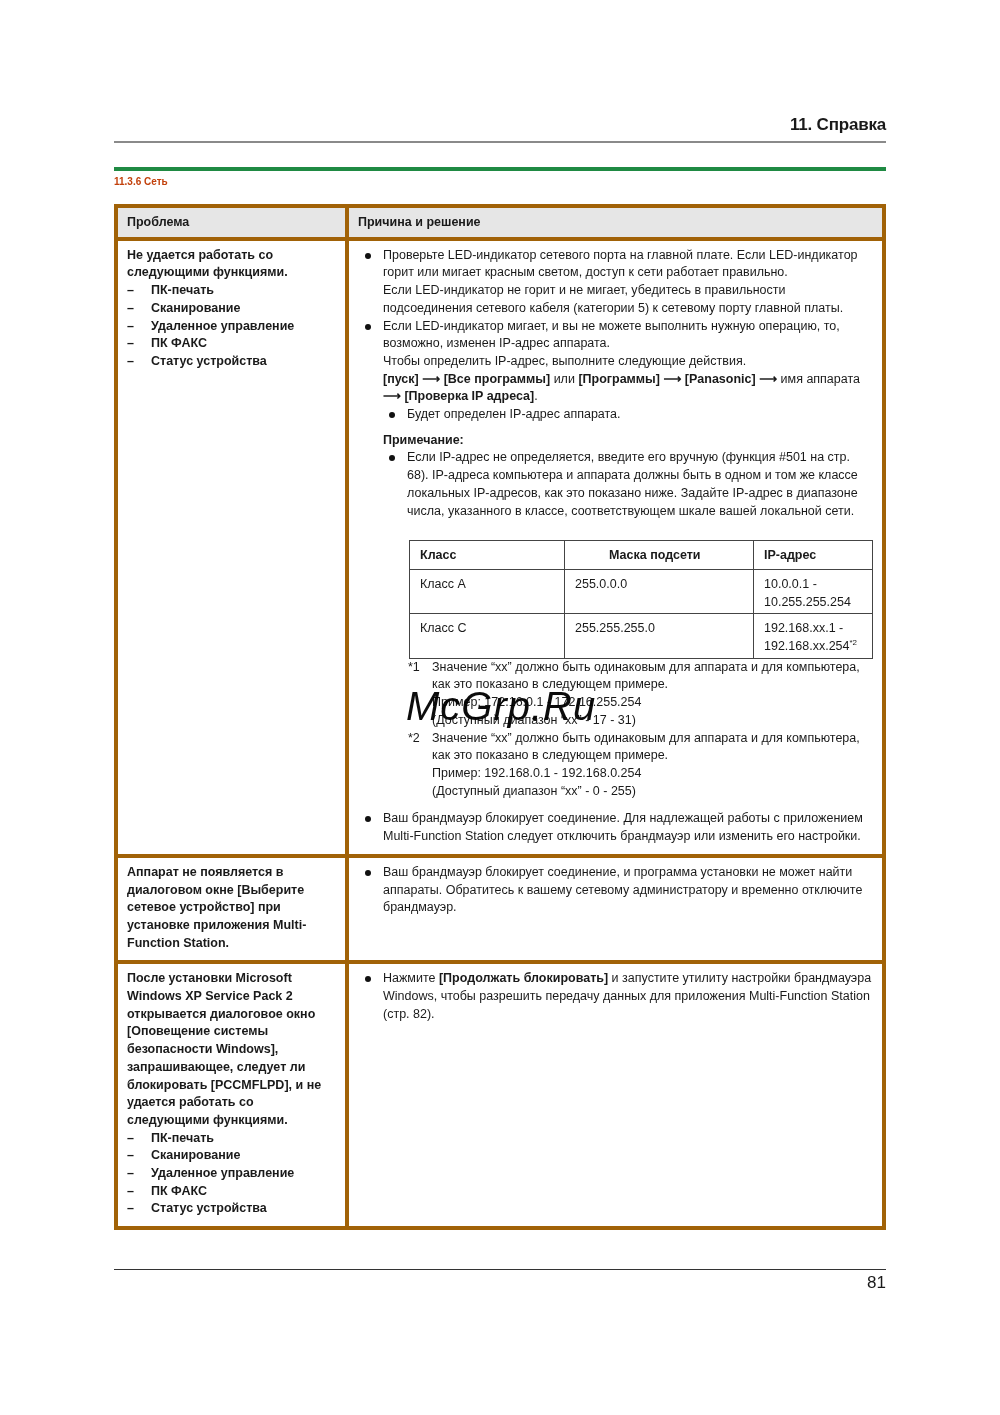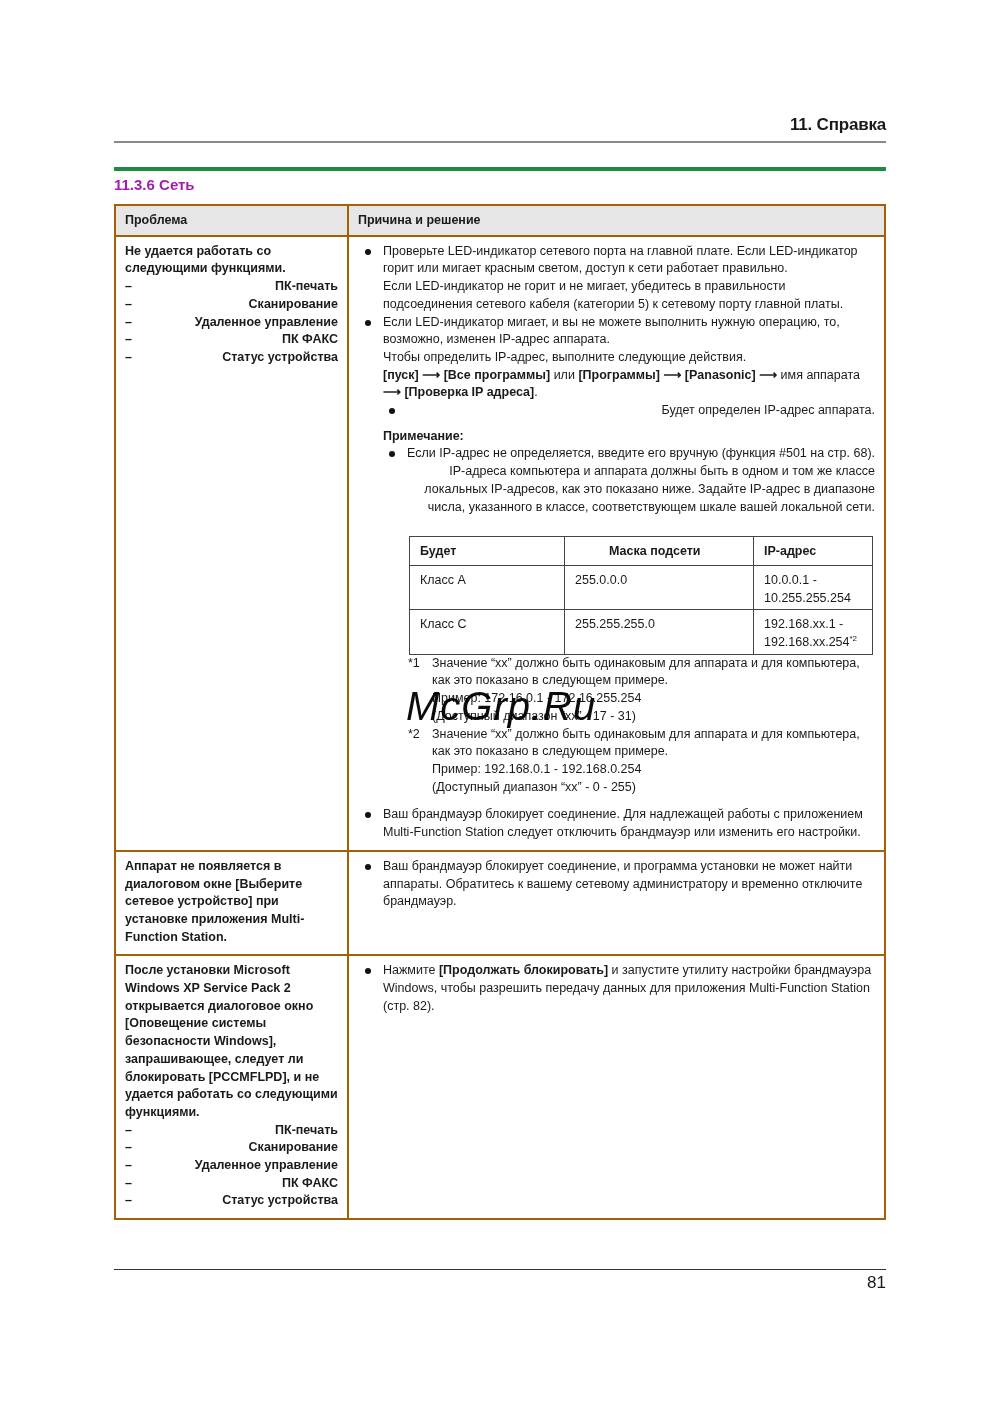--- a/index.html
+++ b/index.html
@@ -8,44 +8,44 @@
     font-family: "Liberation Sans", sans-serif; color: #1a1a1a;
   }
   .chapter-title {
     position: absolute; right: 114px; top: 115px;
     font-size: 17px; font-weight: bold; letter-spacing: -0.2px;
   }
   .rule-top { position: absolute; left: 114px; width: 772px; top: 141px; height: 2px; background: #8a8a8a; }
   .rule-green { position: absolute; left: 114px; width: 772px; top: 167px; height: 4px; background: #1f8a43; }
   .section-title {
     position: absolute; left: 114px; top: 176px;
-    font-size: 15px; font-weight: bold; color: #a21caf;
+    font-size: 10px; font-weight: bold; color: #c2410c;
   }
   .main-table {
     position: absolute; left: 114px; top: 204px; width: 772px;
     border-collapse: collapse; font-size: 12.5px; line-height: 17.7px;
   }
   .main-table th, .main-table td {
-    border: 2px solid #a16207; vertical-align: top; text-align: left;
+    border: 4px solid #a16207; vertical-align: top; text-align: left;
   }
   .main-table th {
     background: #e6e6e6; font-weight: bold; padding: 6px 9px 5px 9px; height: 16px;
   }
   .col1 { width: 213px; }
   .main-table td { padding: 6px 9px 8px 9px; }
   .prob { font-weight: bold; }
-  .dash-list { list-style: none; margin: 0; padding: 0; text-align: right; }
+  .dash-list { list-style: none; margin: 0; padding: 0; }
   .dash-list li { position: relative; padding-left: 24px; }
   .dash-list li::before { content: "–"; position: absolute; left: 0; }
   .bul { position: relative; padding-left: 25px; }
   .bul::before {
     content: ""; position: absolute; left: 7px; top: 6px; width: 6px; height: 6px;
     border-radius: 50%; background: #111;
   }
-  .sub-bul { position: relative; padding-left: 49px; text-align: right; }
+  .sub-bul { position: relative; padding-left: 49px; }
   .sub-bul::before {
     content: ""; position: absolute; left: 31px; top: 6px; width: 6px; height: 6px;
     border-radius: 50%; background: #111;
   }
   .b { font-weight: bold; }
   .note-head { font-weight: bold; padding-left: 25px; margin-top: 8px; }
   .arrow { font-weight: bold; }
   .ip-table {
     border-collapse: collapse; margin: 20px 0 0 51px; width: 464px;
     font-size: 12.5px; line-height: 17.7px;
@@ -116,21 +116,21 @@
             <span class="b">[Проверка IP адреса]</span><span>.</span>
           </span>
         </div>
         <div class="sub-bul">Будет определен IP-адрес аппарата.</div>
         <div class="note-head">Примечание:</div>
         <div class="sub-bul">Если IP-адрес не определяется, введите его вручную (функция #501 на стр. 68). IP-адреса компьютера и аппарата должны быть в одном и том же классе локальных IP-адресов, как это показано ниже. Задайте IP-адрес в диапазоне числа, указанного в классе, соответствующем шкале вашей локальной сети.</div>
 
         <table class="ip-table">
           <tbody>
               <tr>
-            <th class="c1">Будет</th>
+            <th class="c1">Класс</th>
             <th class="c2">Маска подсети</th>
             <th>IP-адрес</th>
           </tr>
           <tr>
             <td>Класс A</td>
             <td>255.0.0.0</td>
             <td><span>10.0.0.1 -</span><br><span>10.255.255.254</span></td>
           </tr>
           <tr>
             <td>Класс C</td>

